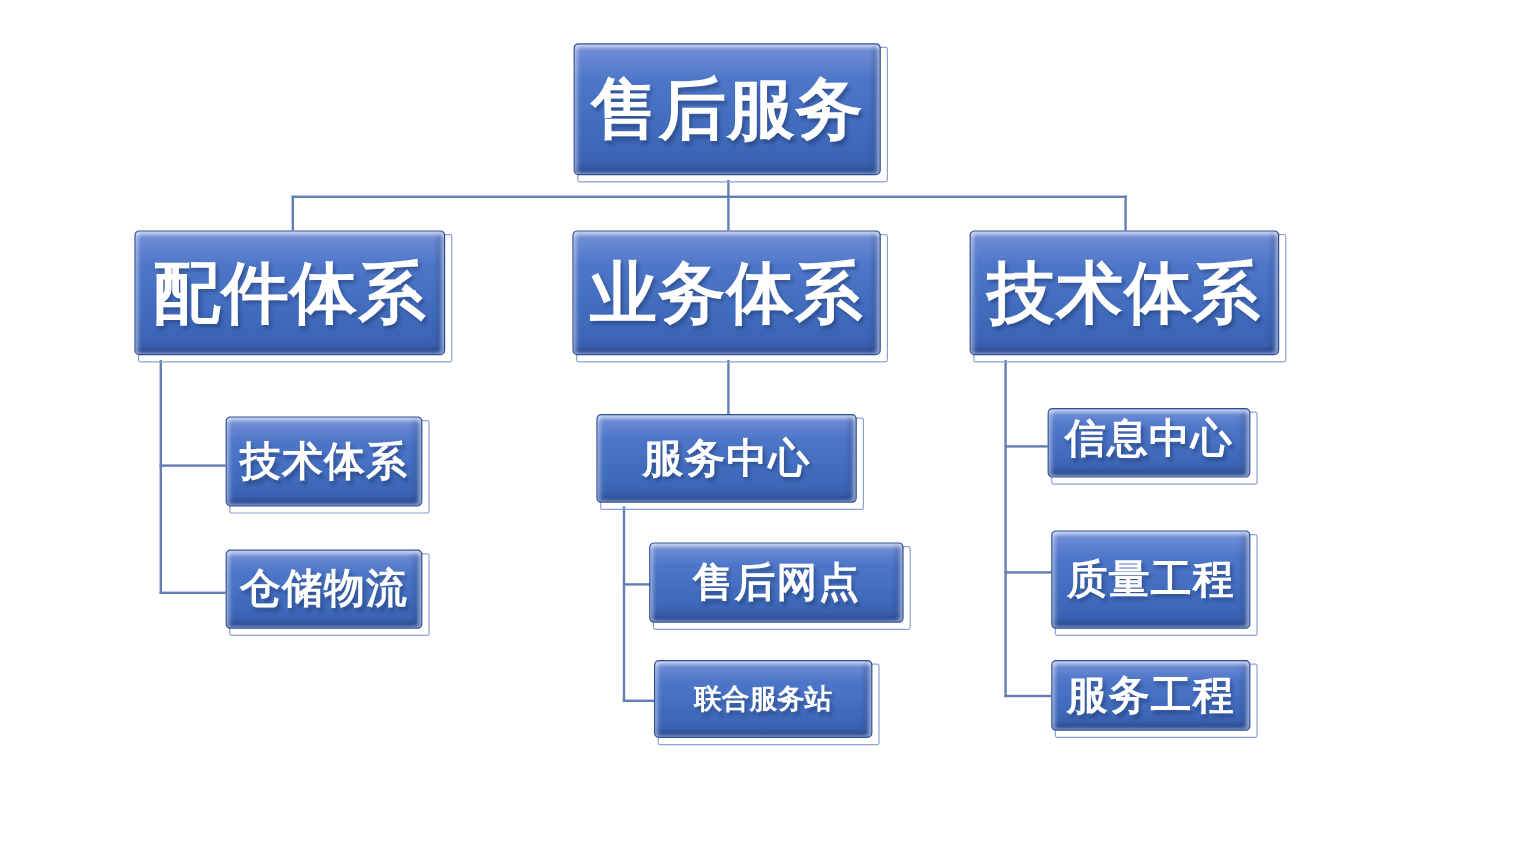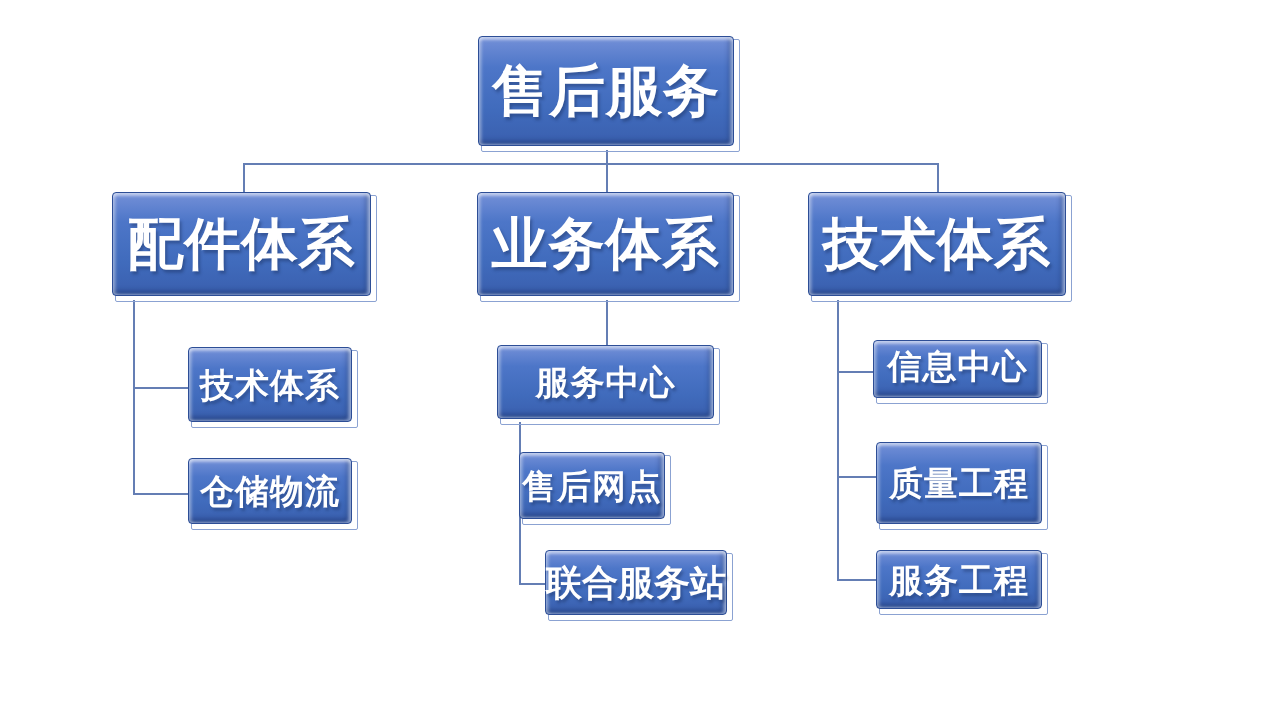--- a/index.html
+++ b/index.html
@@ -51,21 +51,21 @@
       inset -4px -4px 5px rgba(18,38,88,.45);
     display:flex;align-items:center;justify-content:center;
   }
   .lbl{
     color:var(--text);font-weight:bold;line-height:1;
     letter-spacing:1px;white-space:nowrap;
     text-shadow:2px 3px 3px rgba(22,42,88,.40);
   }
   .lvl1 .lbl{font-size:56px;}
   .lvl3 .lbl{font-size:34px;}
-  .lvl3.wide5 .lbl{font-size:36px;letter-spacing:0;}
+  .lvl3.wide5 .lbl{font-size:23px;letter-spacing:0;}
 </style>
 </head>
 <body>
 
 <div class="canvas">
 
   <div class="line v" style="left:606px;top:150px;height:14px;"></div>
   <div class="line h" style="left:243px;top:163px;width:696px;"></div>
   <div class="line v" style="left:243px;top:163px;height:29px;"></div>
   <div class="line v" style="left:606px;top:163px;height:29px;"></div>
@@ -116,21 +116,21 @@
     <div class="face">
       <span class="lbl">仓储物流</span>
     </div>
   </div>
 
   <div class="node lvl3" style="left:497px;top:345px;width:223px;height:80px;">
     <div class="face">
       <span class="lbl">服务中心</span>
     </div>
   </div>
-  <div class="node lvl3" style="left:519px;top:452px;width:152px;height:73px;">
+  <div class="node lvl3" style="left:541px;top:452px;width:218px;height:73px;">
     <div class="face">
       <span class="lbl">售后网点</span>
     </div>
   </div>
   <div class="node lvl3 wide5" style="left:545px;top:550px;width:188px;height:71px;">
     <div class="face">
       <span class="lbl">联合服务站</span>
     </div>
   </div>
 

